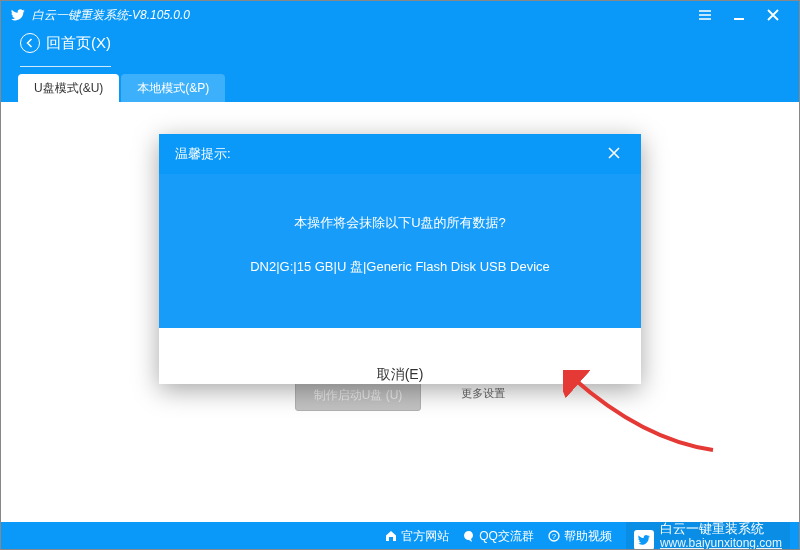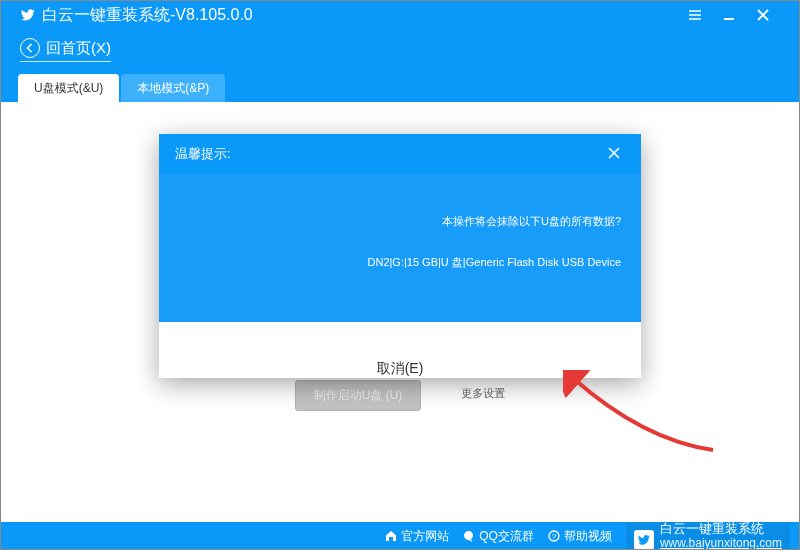--- a/index.html
+++ b/index.html
@@ -1,27 +1,27 @@
 <!DOCTYPE html>
 <html><head>
 <meta charset="utf-8">
 <style>
   * { margin: 0; padding: 0; box-sizing: border-box; font-family: "Microsoft YaHei", Arial, sans-serif; }
   body { width: 800px; height: 550px; overflow: hidden; background: #fff; position: relative; }
 
   
-  .titlebar { height: 30px; background: #0a99f9; display: flex; align-items: center; padding: 0 20px; color: #fff; font-size: 16px; }
+  .titlebar { height: 30px; background: #0a99f9; display: flex; align-items: center; padding: 0 10px; color: #fff; font-size: 12px; font-style: italic; }
   .titlebar .logo { width: 16px; height: 16px; margin-right: 6px; }
   .titlebar .title { flex: 1; }
   .titlebar .win-btn { width: 34px; height: 30px; display: flex; align-items: center; justify-content: center; cursor: pointer; }
   .titlebar .win-btn svg { stroke: #fff; }
 
   
   .navbar { height: 40px; background: #0a99f9; display: flex; align-items: center; padding: 0 20px; }
-  .back-link { display: flex; align-items: center; color: #fff; font-size: 15px; cursor: pointer; border-bottom: 1px solid rgba(255,255,255,.8); padding-bottom: 3px; }
+  .back-link { display: flex; align-items: center; color: #fff; font-size: 15px; cursor: pointer; border-bottom: 1px solid rgba(255,255,255,.8); padding-bottom: 13px; }
   .back-link .circ { width: 20px; height: 20px; border: 1.5px solid #fff; border-radius: 50%; display:flex; align-items:center; justify-content:center; margin-right:6px; }
 
   
   .tabs { height: 32px; background: #0a99f9; display: flex; padding-left: 18px; }
   .tab { padding: 0 16px; height: 28px; margin-top: 4px; line-height: 28px; font-size: 12px; border-top-left-radius: 4px; border-top-right-radius: 4px; cursor: pointer; }
   .tab.active { background: #fff; color: #333; }
   .tab.inactive { background: #3db0fb; color: #fff; margin-left: 2px; }
 
   .main { position: absolute; top: 102px; left: 0; right: 0; bottom: 28px; background: #fff; }
 
@@ -37,21 +37,21 @@
   
   .bg-buttons { position: absolute; top: 380px; width: 100%; display:flex; justify-content:center; gap: 40px; }
   .bg-btn1 { background:#888; color:#ddd; border:1px solid #666; border-radius:3px; padding: 6px 18px; font-size:12px; opacity:.5; }
   .bg-btn2 { color:#666; font-size:11px; padding-top:6px; }
 
   
   .overlay { position:absolute; top:102px; left:0; right:0; bottom:28px; display:flex; align-items:flex-start; justify-content:center;border-radius:31px; }
   .dialog { width: 482px; margin-top: 32px; background:#fff; box-shadow: 0 6px 24px rgba(0,0,0,.35); }
   .dlg-head { background:#0a99f9; color:#fff; height:40px; display:flex; align-items:center; justify-content:space-between; padding:0 16px; font-size:13px; }
   .dlg-close { cursor:pointer; padding:4px; }
-  .dlg-body { background:#2a9ff8; background:linear-gradient(#179cfa,#179cfa); color:#fff; text-align:right; padding: 40px 20px 52px; font-size:11px; }
+  .dlg-body { background:#2a9ff8; background:linear-gradient(#179cfa,#179cfa); color:#fff; text-align:center; padding: 40px 20px 52px; font-size:13px; }
   .dlg-line1 { margin-bottom: 26px; }
   .dlg-foot { display:flex; height:56px; }
   .dlg-btn { flex:1; display:flex; align-items:flex-end; justify-content:center; font-size:14px; cursor:pointer; }
   .dlg-cancel { background:#fff; color:#333; }
   .dlg-ok-wrap { flex:1; border:3px solid #e53935; padding:0; display:flex; }
   .dlg-ok { flex:1; background:#49a9e8; background:#3ea2e6; color:#fff; display:flex; align-items:center; justify-content:center; }
 
   
   .arrow { position:absolute; top:370px; left:563px; pointer-events:none; }
 

